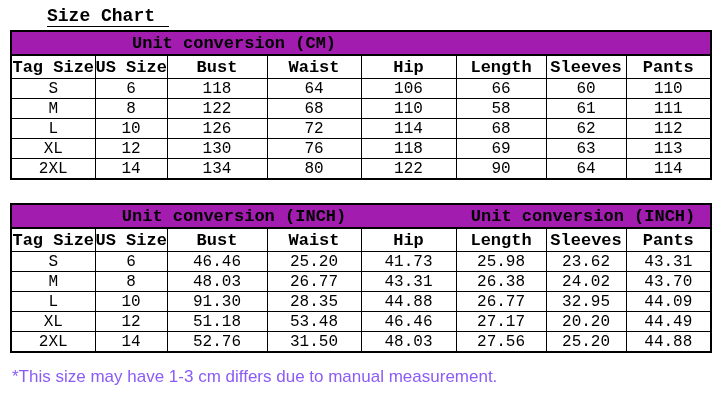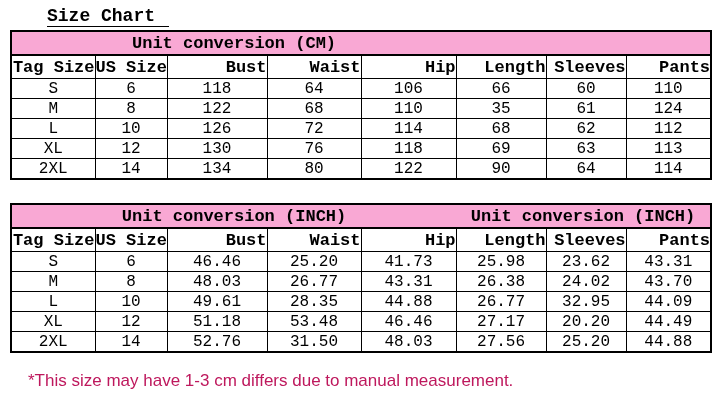--- a/index.html
+++ b/index.html
@@ -39,35 +39,35 @@
   table.size-table.second { margin-top: 23px; border-radius: 9px; }
   col.c1 { width: 84px; }
   col.c2 { width: 72px; }
   col.c3 { width: 100px; }
   col.c4 { width: 94px; }
   col.c5 { width: 95px; }
   col.c6 { width: 90px; }
   col.c7 { width: 80px; }
   col.c8 { width: 85px; }
   tr.band td {
-    background: #f9a8d4;
+    background: #a21caf;
     border: none;
     border-bottom: 2px solid #000000;
     height: 22px;
     text-align: center;
     vertical-align: middle;
     font-weight: bold;
     font-size: 17px;
     color: #000000;
     padding: 0;
   }
   tr.head th {
     border: 1px solid #000000;
     height: 22px;
-    text-align: right;
+    text-align: center;
     vertical-align: middle;
     font-weight: bold;
     font-size: 17px;
     color: #000000;
     padding: 0;
     white-space: nowrap;
   }
   tbody td {
     border: 1px solid #000000;
     height: 19px;
@@ -80,22 +80,22 @@
     white-space: nowrap;
   }
   .notes {
     margin: 12px 0 0 12px;
     font-family: "Liberation Sans", sans-serif;
     font-size: 17px;
     line-height: 24px;
     font-weight: normal;
   }
   .notes p {
-    margin: 16px;
-    color: #be185d;
+    margin: 0;
+    color: #8b5cf6;
   }
 </style>
 </head>
 <body>
 
 <div class="page">
 
   <div class="title">Size Chart</div>
 
   <table class="size-table first">
@@ -135,23 +135,23 @@
           <td>66</td>
           <td>60</td>
           <td>110</td>
         </tr>
         <tr>
           <td>M</td>
           <td>8</td>
           <td>122</td>
           <td>68</td>
           <td>110</td>
-          <td>35</td>
+          <td>58</td>
           <td>61</td>
-          <td>124</td>
+          <td>111</td>
         </tr>
         <tr>
           <td>L</td>
           <td>10</td>
           <td>126</td>
           <td>72</td>
           <td>114</td>
           <td>68</td>
           <td>62</td>
           <td>112</td>
@@ -223,21 +223,21 @@
           <td>48.03</td>
           <td>26.77</td>
           <td>43.31</td>
           <td>26.38</td>
           <td>24.02</td>
           <td>43.70</td>
         </tr>
         <tr>
           <td>L</td>
           <td>10</td>
-          <td>49.61</td>
+          <td>91.30</td>
           <td>28.35</td>
           <td>44.88</td>
           <td>26.77</td>
           <td>32.95</td>
           <td>44.09</td>
         </tr>
         <tr>
           <td>XL</td>
           <td>12</td>
           <td>51.18</td>

